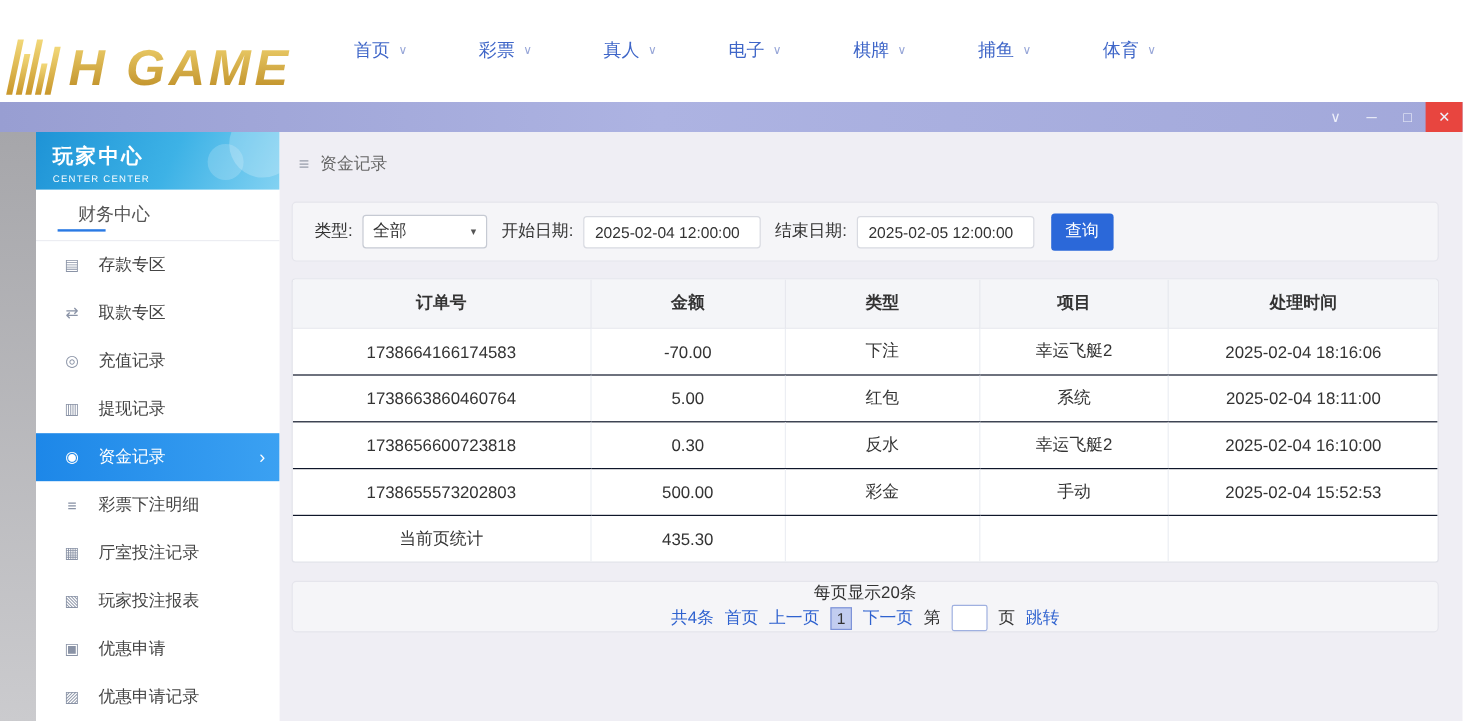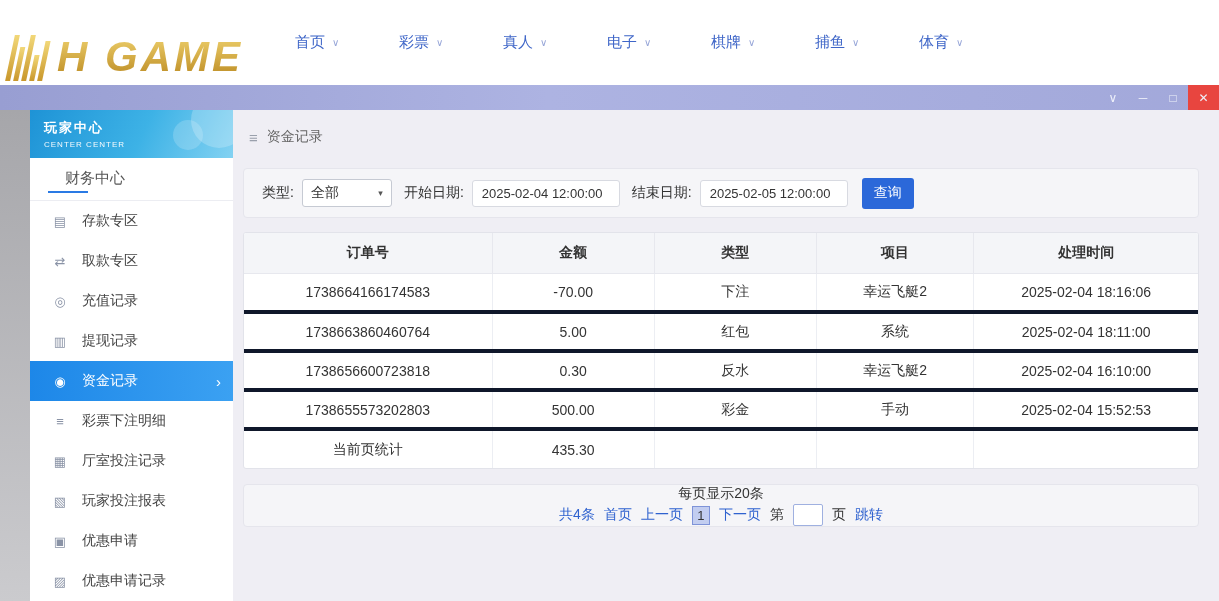--- a/index.html
+++ b/index.html
@@ -1,21 +1,21 @@
 <!DOCTYPE html>
 <html><head>
 <meta charset="utf-8">
 <style>
   * { margin:0; padding:0; box-sizing:border-box; }
   body { font-family:"Liberation Sans","DejaVu Sans",sans-serif; }
   .screen { width:1219px; height:601px; background:#fff; overflow:hidden; position:relative; }
 
   
   .topbar { height:85px; background:#fff; display:flex; align-items:center; }
-  .logo { display:flex; align-items:flex-end; margin-left:10px; cursor:pointer;margin-top:28px; }
+  .logo { display:flex; align-items:flex-start; margin-left:10px; cursor:pointer;margin-top:28px; }
   .logo-mark { display:flex; align-items:flex-end; gap:3px; margin-right:10px; transform:skewX(-12deg); }
   .logo-mark i { display:block; width:5px; background:linear-gradient(#f2d879,#c9972b); }
   .logo-mark i:nth-child(1){height:46px;} .logo-mark i:nth-child(2){height:34px;}
   .logo-mark i:nth-child(3){height:46px;} .logo-mark i:nth-child(4){height:26px;}
   .logo-mark i:nth-child(5){height:40px;}
   .logo-text { font-size:42px; font-weight:900; font-style:italic; letter-spacing:3px;
                color:#cda23a; background:linear-gradient(#f0d370,#b9871f);
                -webkit-background-clip:text; background-clip:text; -webkit-text-fill-color:transparent; }
   .nav { display:flex; margin-left:52px; }
   .nav-item { width:104px; display:flex; align-items:center; gap:7px; color:#3f66c8;
@@ -33,21 +33,21 @@
   .app { display:flex; height:491px; background:#efeef4; }
   .gutter { width:30px; background:linear-gradient(#a6a6aa,#cbcbce); }
 
   .sidebar { width:203px; background:#fff; display:flex; flex-direction:column; overflow:hidden; }
   .sb-header { height:52px; background:linear-gradient(115deg,#1e93d6 0%,#3db2e6 55%,#83d2f2 100%);
                color:#fff; padding:9px 0 0 14px; position:relative; overflow:hidden; }
   .sb-header::before { content:""; position:absolute; right:-14px; top:-18px; width:56px; height:56px;
                border-radius:50%; background:rgba(255,255,255,.22); }
   .sb-header::after { content:""; position:absolute; right:30px; top:10px; width:30px; height:30px;
                border-radius:50%; background:rgba(255,255,255,.18); }
-  .sb-title { font-size:13px; font-weight:bold; letter-spacing:2px; }
+  .sb-title { font-size:17px; font-weight:bold; letter-spacing:2px; }
   .sb-sub { font-size:8px; letter-spacing:1px; opacity:.95; margin-top:3px; }
   .sb-section { height:48px; display:flex; align-items:center; padding-left:35px; font-size:15px;
                color:#555; border-bottom:1px solid #ecedf2; position:relative; }
   .sb-section::after { content:""; position:absolute; left:18px; bottom:7px; width:40px; height:2px;
                background:#2a7ae4; }
   .sb-menu { list-style:none; }
   .sb-item { height:40px; display:flex; align-items:center; padding-left:22px; gap:14px;
              font-size:14px; color:#444; cursor:pointer; position:relative; }
   .sb-item .ic { width:16px; color:#8a93a6; font-size:13px; text-align:center; }
   .sb-item.active { background:linear-gradient(90deg,#1d87e8,#3ba1f2); color:#fff; }
@@ -58,34 +58,34 @@
   
   .content { flex:1; padding:0 20px 0 10px; overflow:hidden; }
   .breadcrumb { display:flex; align-items:center; gap:9px; margin:14px 0 0 6px; height:26px;
                 color:#666; font-size:14px; }
   .breadcrumb .ic { color:#9aa0ac; font-size:15px; }
 
   .filter-panel { margin-top:18px; background:#f5f5f8; border:1px solid #e5e5ec; border-radius:4px;
                   height:50px; display:flex; align-items:center; padding:0 14px; gap:8px;
                   font-size:14px; color:#333; }
   .fp-label { margin-left:4px; }
-  .select { width:90px; height:28px; background:#fff; border:1px solid #c6cad3; border-radius:3px;
+  .select { width:104px; height:28px; background:#fff; border:1px solid #c6cad3; border-radius:3px;
             display:flex; align-items:center; justify-content:space-between; padding:0 8px; cursor:pointer; }
   .select .caret { font-size:9px; color:#555; }
   .date-input { width:148px; height:27px; border:1px solid #d8dae1; border-radius:3px;
                 font:13px "Liberation Sans","DejaVu Sans",sans-serif; color:#333; padding:0 9px; background:#fff; }
   .search-btn { width:52px; height:31px; background:#2b68d9; color:#fff; border:none; border-radius:3px;
                 font-size:14px; cursor:pointer; margin-left:6px; }
 
   .table-wrap { margin-top:14px; background:#fff; border:1px solid #e2e3ea; border-radius:3px; overflow:hidden; }
   table { width:100%; border-collapse:collapse; table-layout:fixed; }
   th { height:40px; background:#f4f5f8; font-size:14px; color:#333; font-weight:700;
        border-bottom:1px solid #e7e8ee; border-right:1px solid #e7e8ee; }
   td { height:39px; text-align:center; font-size:14px; color:#333;
-       border-bottom:4px solid #0f172a; border-right:1px solid #eceef3; }
+       border-bottom:1px solid #0f172a; border-right:1px solid #eceef3; }
   th:last-child, td:last-child { border-right:none; }
   tr:last-child td { border-bottom:none; }
 
   .pagination { margin-top:15px; background:#f5f5f8; border:1px solid #e5e5ec; border-radius:4px;
                 height:43px; display:flex; align-items:center; justify-content:space-between;
                 padding:0 16px; font-size:14px; color:#333;flex-direction:column; }
   .pg-right { display:flex; align-items:center; gap:9px; }
   .pg-link { color:#2f62cf; cursor:pointer; }
   .pg-total { color:#2f62cf; }
   .pg-current { min-width:18px; height:19px; padding:0 3px; background:#c2cdf0; border:1px solid #7e93d8;

